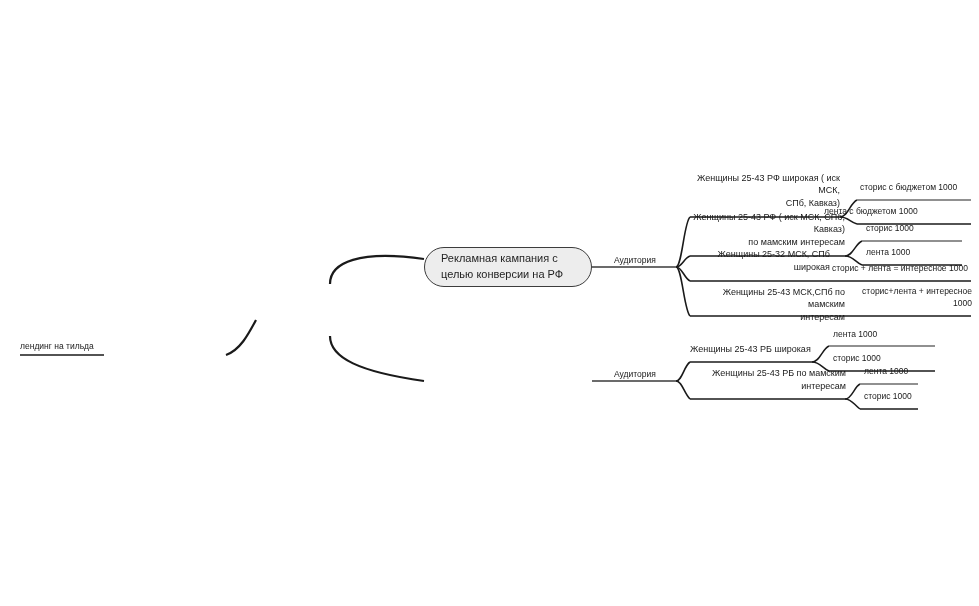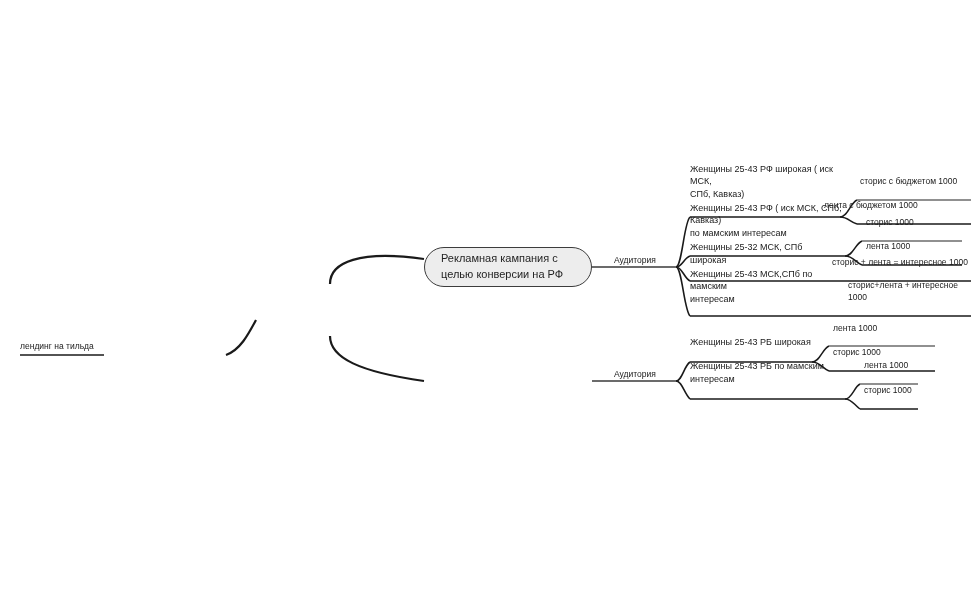--- a/index.html
+++ b/index.html
@@ -73,21 +73,22 @@
   }
   
   .leaf {
     font-size: 9px;
     line-height: 1.42;
     color: #1a1a1a;
     display: flex;
     align-items: flex-end;
     z-index: 3;
     white-space: pre-line;
-    padding-bottom: 15px;
+    padding-bottom: 6px;
+    text-align: right;
   }
   .leaf.small { font-size: 8.5px; }
   .aud {
     font-size: 8.5px;
     color: #1a1a1a;
     z-index: 3;
     display: flex;
     align-items: flex-end;
     padding-bottom: 1px;
   }
@@ -165,21 +166,21 @@
 
   <div class="node branch b1">Рекламная кампания с целью
 конверсии на РФ</div>
   <div class="node aud" style="left:614px; top:250px; width:60px; height:16px;">Аудитория</div>
 
   <div class="node leaf" style="left:690px; top:188px; width:150px; height:28px;">Женщины 25-43 РФ широкая ( иск МСК,
 СПб, Кавказ)</div>
   <div class="node leaf" style="left:690px; top:227px; width:155px; height:28px;">Женщины 25-43 РФ  ( иск МСК, СПб, Кавказ)
 по мамским интересам</div>
   <div class="node leaf" style="left:690px; top:267px; width:140px; height:13px;">Женщины 25-32 МСК, СПб широкая</div>
-  <div class="node leaf" style="left:690px; top:293px; width:155px; height:28px;">Женщины 25-43 МСК,СПб по мамским
+  <div class="node leaf" style="left:690px; top:302px; width:155px; height:28px;">Женщины 25-43 МСК,СПб по мамским
 интересам</div>
 
   <div class="node leaf small" style="left:860px; top:187px; width:112px; height:12px;">сторис с бюджетом 1000</div>
   <div class="node leaf small" style="left:824px; top:211px; width:112px; height:12px;">лента с бюджетом 1000</div>
 
   <div class="node leaf small" style="left:866px; top:228px; width:96px; height:12px;">сторис 1000</div>
   <div class="node leaf small" style="left:866px; top:252px; width:96px; height:12px;">лента 1000</div>
 
   <div class="node leaf small" style="left:832px; top:268px; width:140px; height:12px;">сторис + лента = интересное 1000</div>
   <div class="node leaf small" style="left:848px; top:303px; width:124px; height:12px;">сторис+лента + интересное  1000</div>

